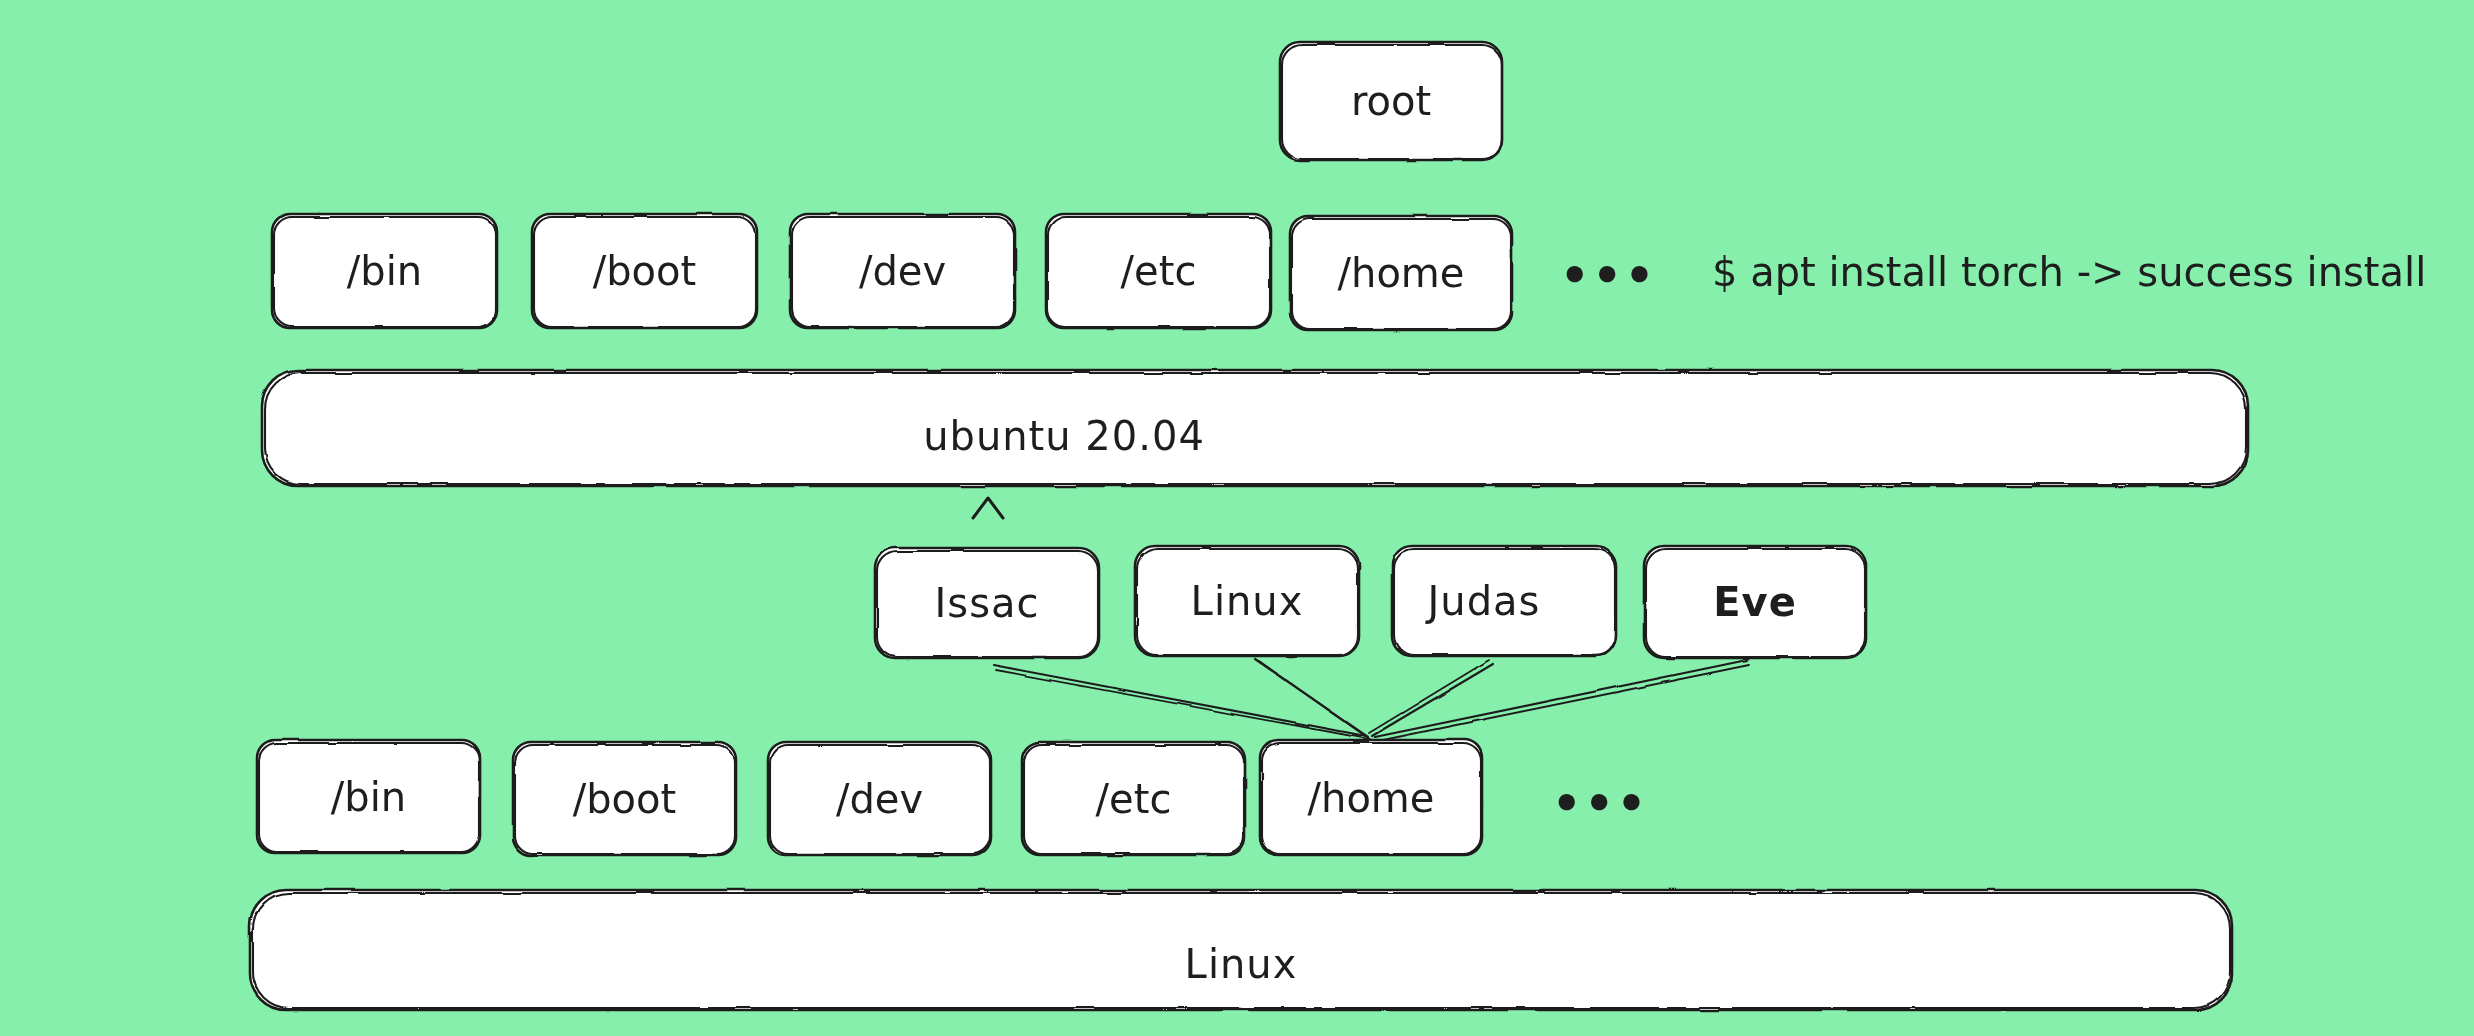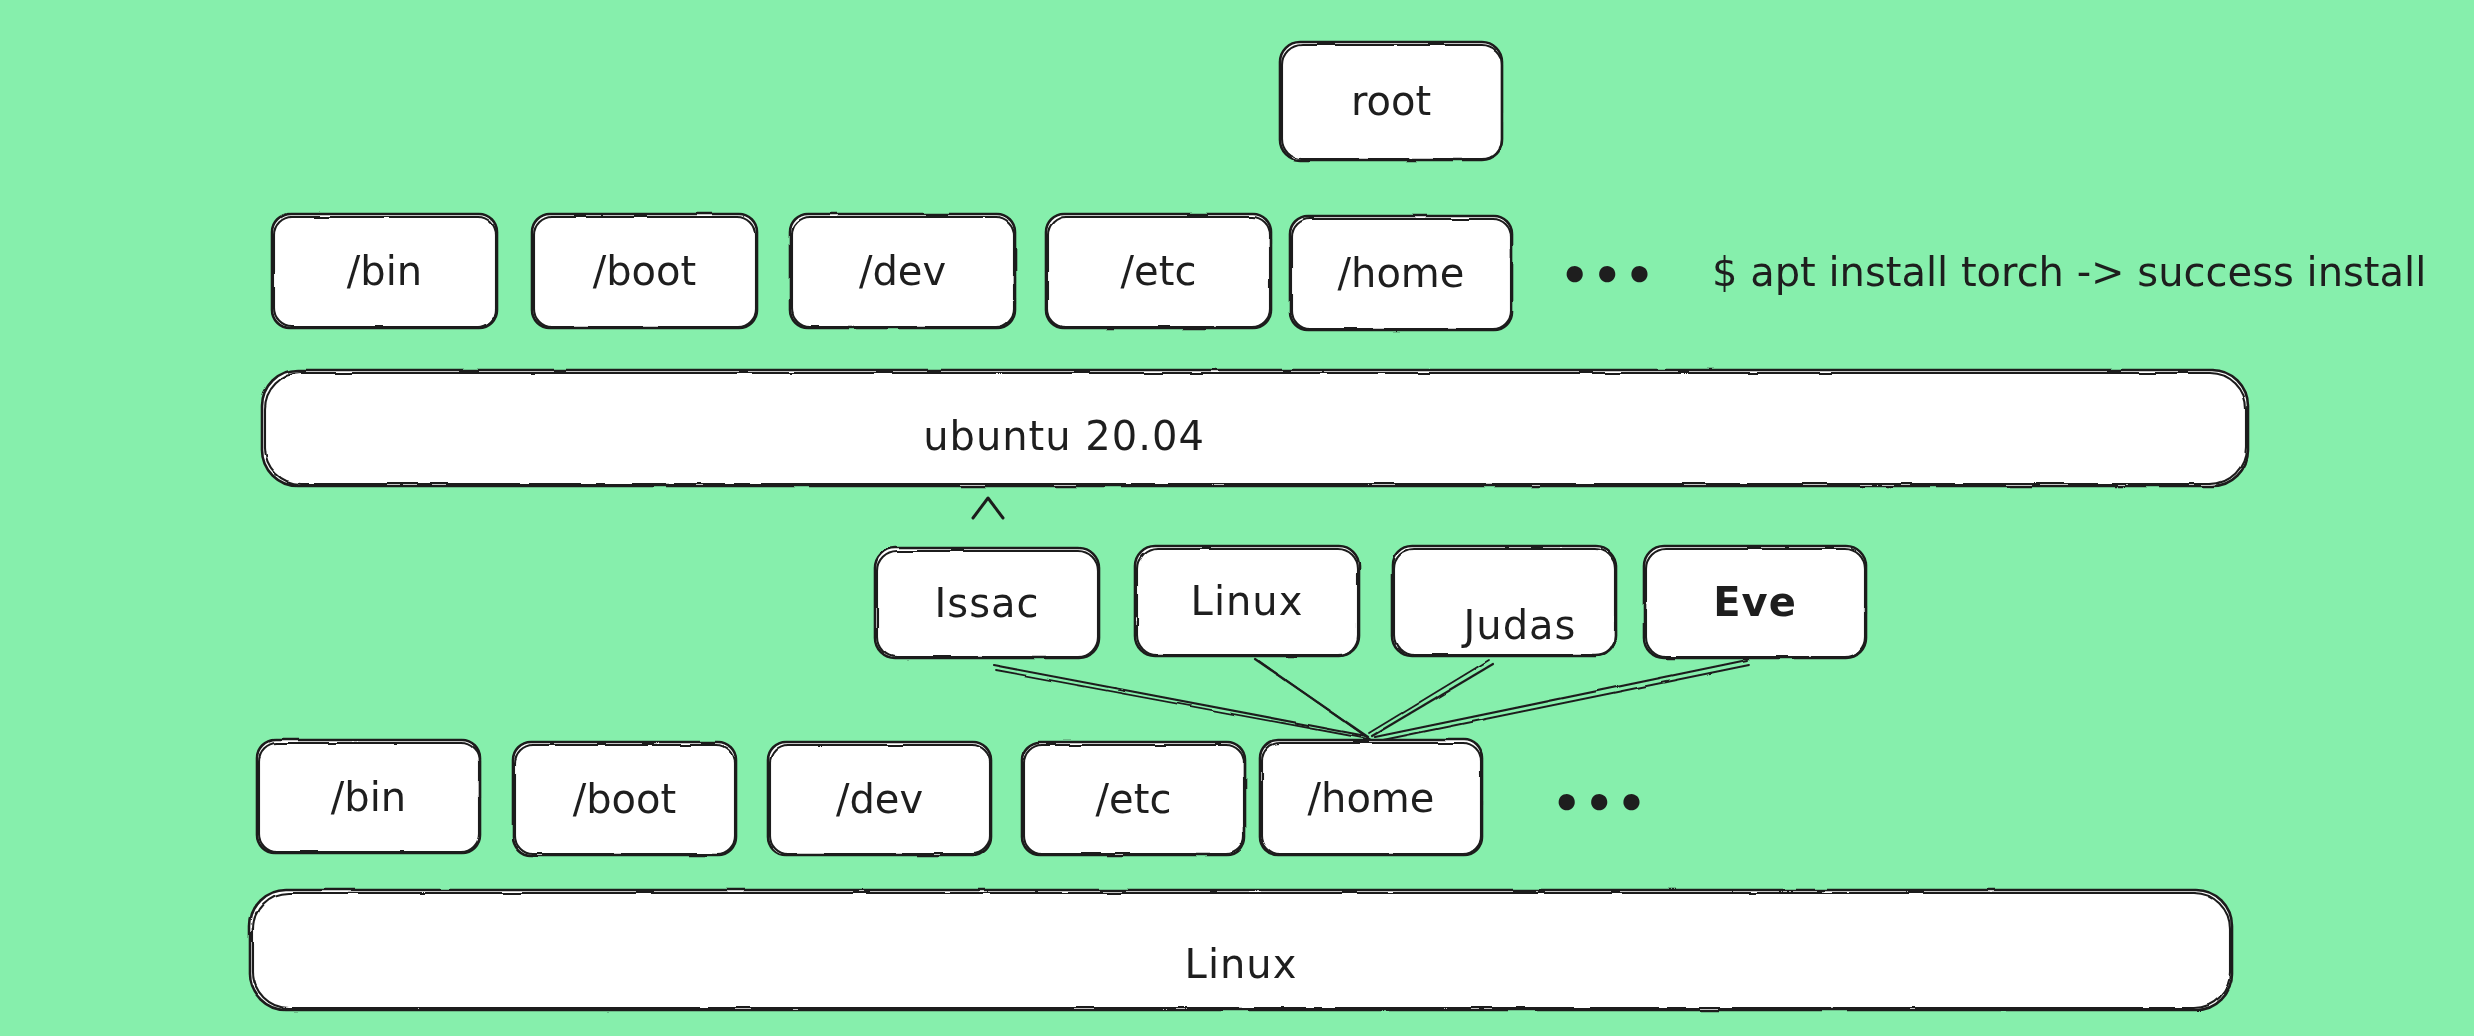--- a/index.html
+++ b/index.html
@@ -187,21 +187,21 @@
 
   <div class="ellipsis" style="left:1560px; top:252px;">•••</div>
 
   <div class="free-text" style="left:1712px; top:249px;">$ apt install torch -&gt; success install</div>
 
   <div class="node-label lbl-bar" style="left:246px; top:370px; width:1636px; height:116px;margin-top:8px;">ubuntu 20.04</div>
 
 
   <div class="node-label lbl-name" style="left:875px; top:548px; width:224px; height:110px;">Issac</div>
   <div class="node-label lbl-name" style="left:1135px; top:546px; width:224px; height:110px;">Linux</div>
-  <div class="node-label lbl-name" style="left:1392px; top:570px; width:184px; height:110px;padding-left:36px;">Judas</div>
+  <div class="node-label lbl-name" style="left:1392px; top:546px; width:184px; height:110px;">Judas</div>
   <div class="node-label lbl-name" style="left:1644px; top:546px; width:222px; height:112px;font-weight:bold;">Eve</div>
 
   <div class="node-label lbl-dir" style="left:257px; top:740px; width:223px; height:113px;">/bin</div>
   <div class="node-label lbl-dir" style="left:513px; top:742px; width:223px; height:113px;">/boot</div>
   <div class="node-label lbl-dir" style="left:768px; top:742px; width:223px; height:113px;">/dev</div>
   <div class="node-label lbl-dir" style="left:1022px; top:742px; width:223px; height:113px;">/etc</div>
   <div class="node-label lbl-dir" style="left:1260px; top:740px; width:222px; height:115px;">/home</div>
 
   <div class="ellipsis" style="left:1552px; top:780px;">•••</div>
 

